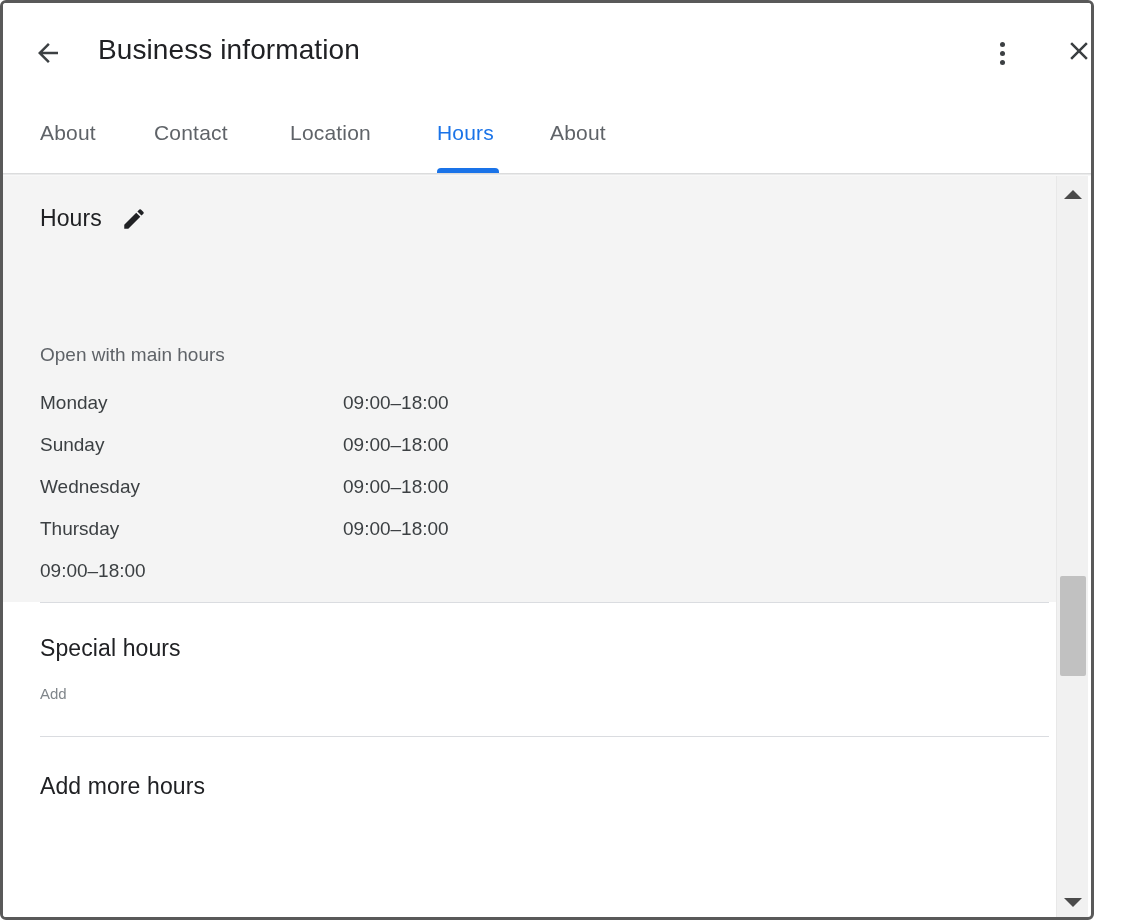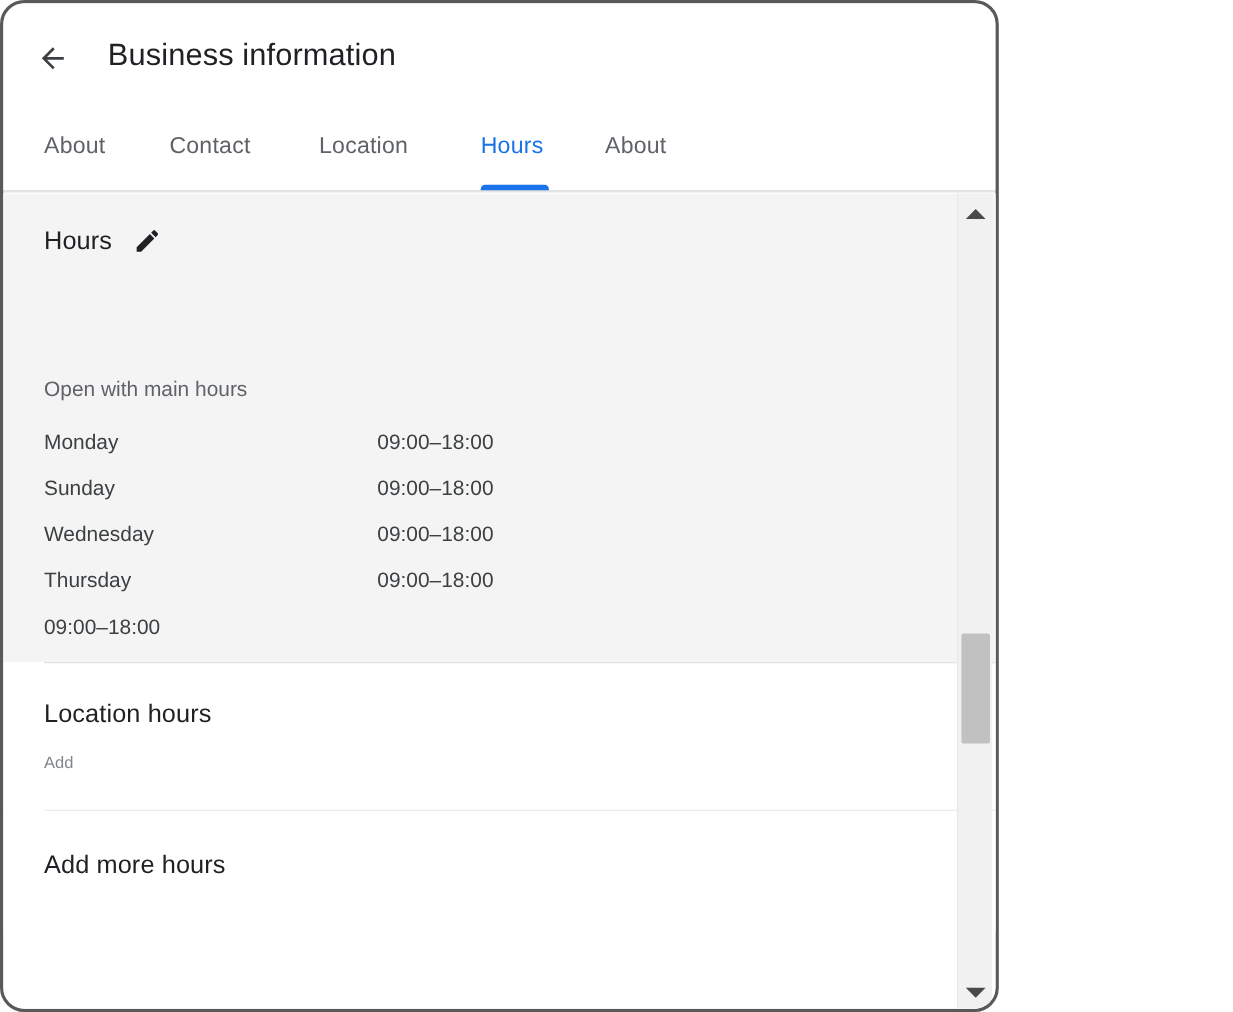--- a/index.html
+++ b/index.html
@@ -13,25 +13,25 @@
     overflow: hidden;
     font-family: "Liberation Sans", sans-serif;
     -webkit-font-smoothing: antialiased;
   }
 
   
   .window {
     position: absolute;
     left: 0;
     top: 0;
-    width: 908px;
+    width: 1094px;
     height: 920px;
     box-sizing: border-box;
     border: 3px solid #595959;
-    border-radius: 22px;
+    border-radius: 6px;
     background: #ffffff;
     overflow: hidden;
   }
 
   
   .titlebar {
     position: absolute;
     left: 0; top: 0;
     width: 100%;
     height: 97px;
@@ -396,21 +396,21 @@
         </div>
         <div class="hours-row">
           <span class="day">Sunday</span>
           <span class="val">Closed</span>
         </div>
       </div>
     </div>
 
     <div class="section-white special-block">
       <div class="divider" style="position:absolute;left:0;right:0;top:0;margin:0 37px;"></div>
-      <div class="h-special">Location hours</div>
+      <div class="h-special">Special hours</div>
       <div class="add-link">Add</div>
     </div>
 
     <div class="divider"></div>
 
     <div class="section-white addmore-block">
       <div class="h-addmore">Add more hours</div>
     </div>
 
   </div>

